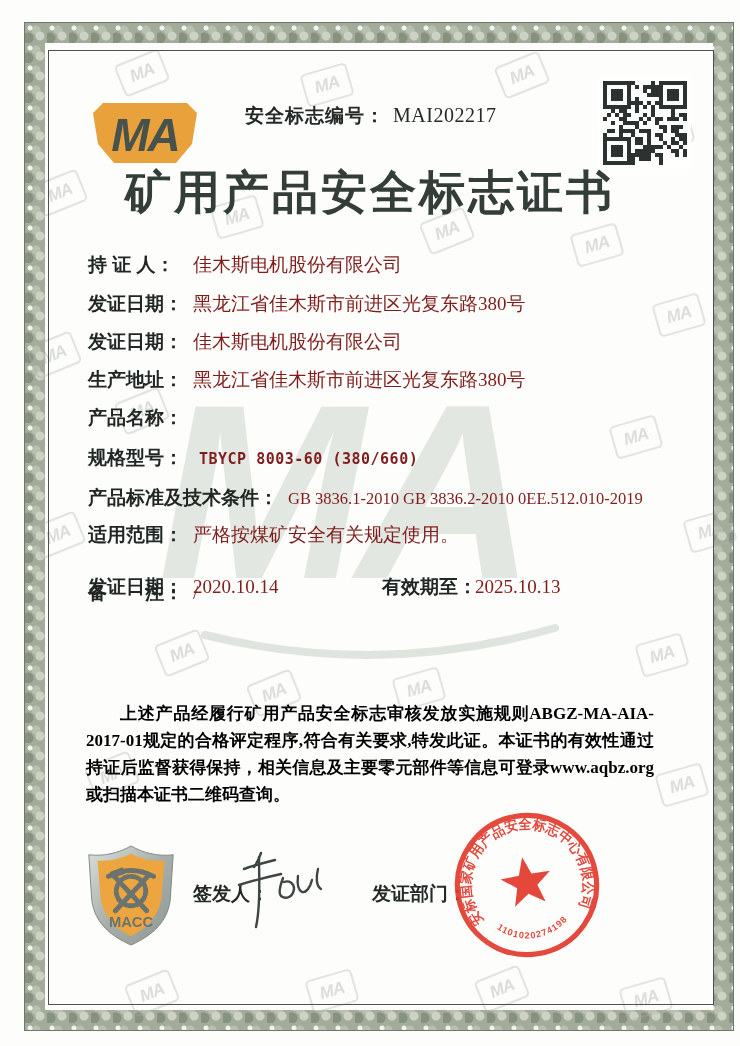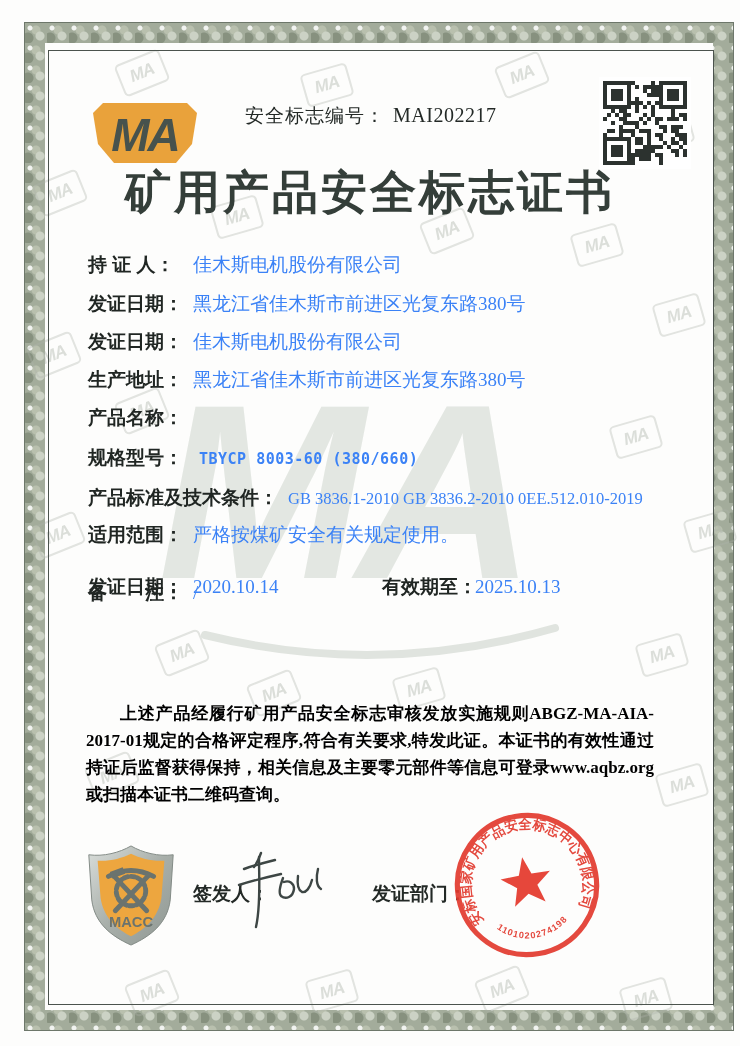--- a/index.html
+++ b/index.html
@@ -30,33 +30,33 @@
   }
   .wm-swoosh{position:absolute;left:190px;top:600px;}
   .wm-badge{
     position:absolute;width:44px;height:30px;border:2px solid rgba(172,179,170,.34);
     border-radius:5px;color:rgba(172,179,170,.42);font-weight:bold;font-style:italic;
     font-size:17px;text-align:center;line-height:30px;letter-spacing:-1px;
   }
   
   .ma-logo{position:absolute;left:90px;top:100px;width:110px;height:66px;}
   .cert-no{position:absolute;left:245px;top:103px;white-space:nowrap;}
-  .cert-no-label{font-size:19px;font-weight:400;letter-spacing:1px;}
+  .cert-no-label{font-size:19px;font-weight:700;letter-spacing:1px;}
   .cert-no-value{font-size:20px;font-family:"Liberation Serif",serif;margin-left:8px;letter-spacing:.5px;}
   .qr{position:absolute;left:599px;top:77px;width:92px;height:92px;}
   .title{
     position:absolute;left:0;right:0;top:162px;margin:0;text-align:center;
     font-family:"Liberation Serif","DejaVu Serif",serif;font-weight:900;
     font-size:46px;letter-spacing:3px;color:#343e39;
   }
   
   .row{position:absolute;left:88px;display:flex;align-items:baseline;white-space:nowrap;}
   .flabel{font-size:19px;font-weight:700;color:#202623;}
   .fixed-label{width:105px;flex:none;}
-  .fvalue{font-size:19px;font-family:"Liberation Serif","DejaVu Serif",serif;color:#3b82f6;}
+  .fvalue{font-size:19px;font-family:"Liberation Serif","DejaVu Serif",serif;color:#7f1d1d;}
   .row-0{top:252px}.row-1{top:291px}.row-2{top:329px}.row-3{top:367px}
   .row-4{top:405px}.row-5{top:445px}.row-6{top:485px}.row-7{top:522px}
   .row-6 .flabel{margin-right:10px;}
   .row-6 .fvalue{font-size:16.5px;}
   .row-5 .fvalue{font-family:"DejaVu Sans Mono","Liberation Mono",monospace;font-size:15px;font-weight:600;letter-spacing:.5px;margin-left:6px;}
   .row-dates{top:565px}
   .issue-value{width:189px;flex:none;margin-top:11px;}
   .valid-label{width:93px;flex:none;margin-top:7px;}
   .row-remark{top:580px}
   

